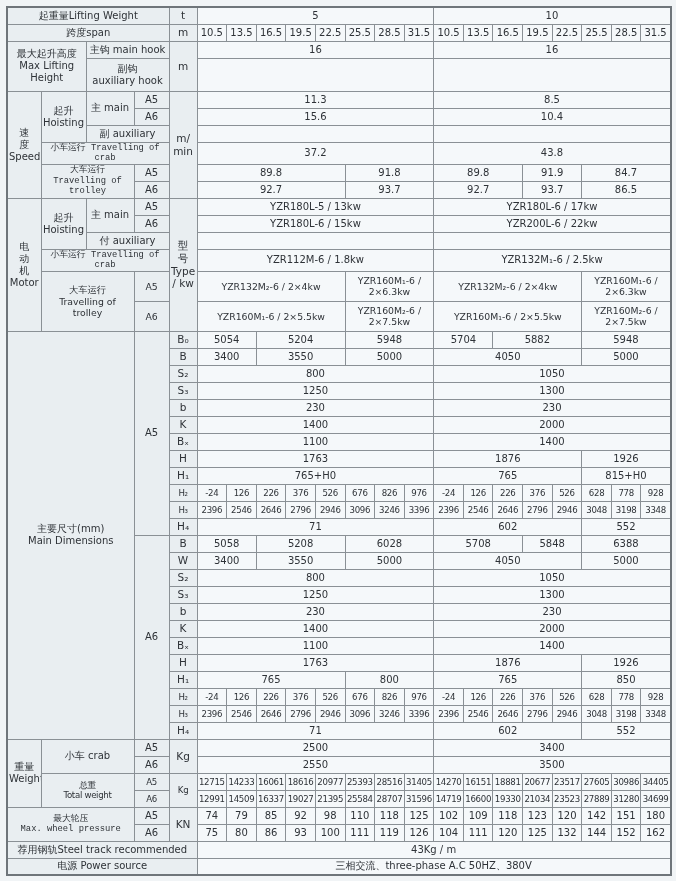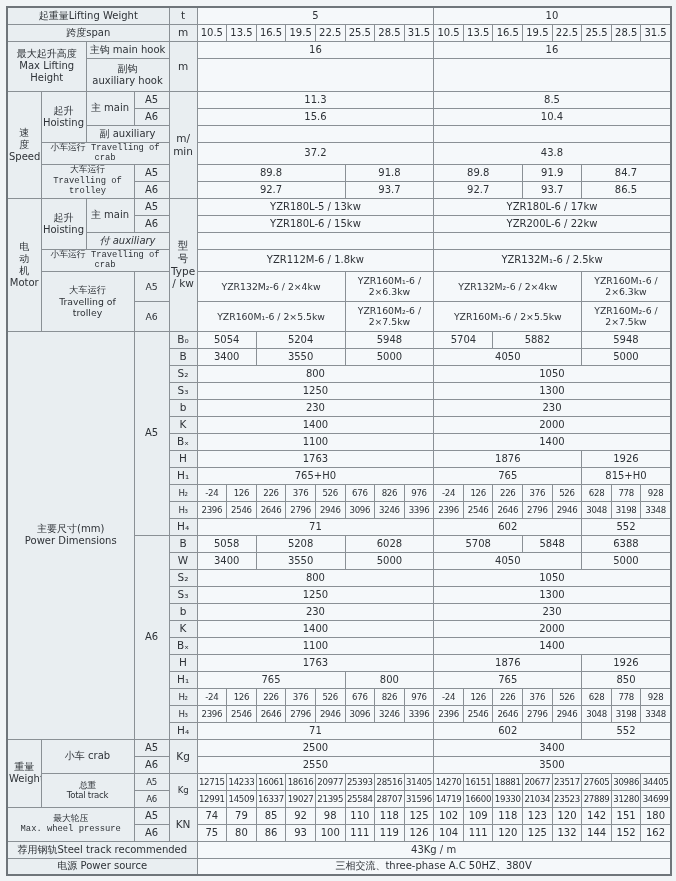--- a/index.html
+++ b/index.html
@@ -149,21 +149,21 @@
 Type
 / kw</td>
         <td colspan="8">YZR180L-5 / 13kw</td>
         <td colspan="8">YZR180L-6 / 17kw</td>
       </tr>
       <tr style="height: 17px;">
         <td class="lbl">A6</td>
         <td colspan="8">YZR180L-6 / 15kw</td>
         <td colspan="8">YZR200L-6 / 22kw</td>
       </tr>
-      <tr style="height: 17px; font-style: italic;">
+      <tr style="height: 17px;">
         <td colspan="2" class="lbl">付 auxiliary</td>
         <td colspan="8"></td>
         <td colspan="8"></td>
       </tr>
       <tr style="height: 17px;">
         <td colspan="3" class="lbl sm">小车运行 Travelling of crab</td>
         <td colspan="8">YZR112M-6 / 1.8kw</td>
         <td colspan="8">YZR132M₁-6 / 2.5kw</td>
       </tr>
       <tr class="motor2" style="height: 30px;">
@@ -182,21 +182,21 @@
         <td class="lbl">A6</td>
         <td colspan="5">YZR160M₁-6 / 2×5.5kw</td>
         <td colspan="3">YZR160M₂-6 /
 2×7.5kw</td>
         <td colspan="5">YZR160M₁-6 / 2×5.5kw</td>
         <td colspan="3">YZR160M₂-6 /
 2×7.5kw</td>
       </tr>
       <tr style="height: 17px;">
         <td colspan="3" rowspan="24" class="lbl">主要尺寸(mm)
-Power Dimensions</td>
+Main Dimensions</td>
         <td rowspan="12" class="lbl">A5</td>
         <td class="sym">B₀</td>
         <td colspan="2">5054</td>
         <td colspan="3">5204</td>
         <td colspan="3">5948</td>
         <td colspan="2">5704</td>
         <td colspan="3">5882</td>
         <td colspan="3">5948</td>
       </tr>
       <tr style="height: 17px;">
@@ -397,21 +397,21 @@
         <td colspan="8">2500</td>
         <td colspan="8">3400</td>
       </tr>
       <tr style="height: 17px;">
         <td class="lbl">A6</td>
         <td colspan="8">2550</td>
         <td colspan="8">3500</td>
       </tr>
       <tr class="tight" style="height: 17px;">
         <td colspan="2" rowspan="2" class="lbl">总重
-Total track</td>
+Total weight</td>
         <td class="lbl">A5</td>
         <td rowspan="2" class="sym">Kg</td>
         <td>12715</td>
         <td>14233</td>
         <td>16061</td>
         <td>18616</td>
         <td>20977</td>
         <td>25393</td>
         <td>28516</td>
         <td>31405</td>

